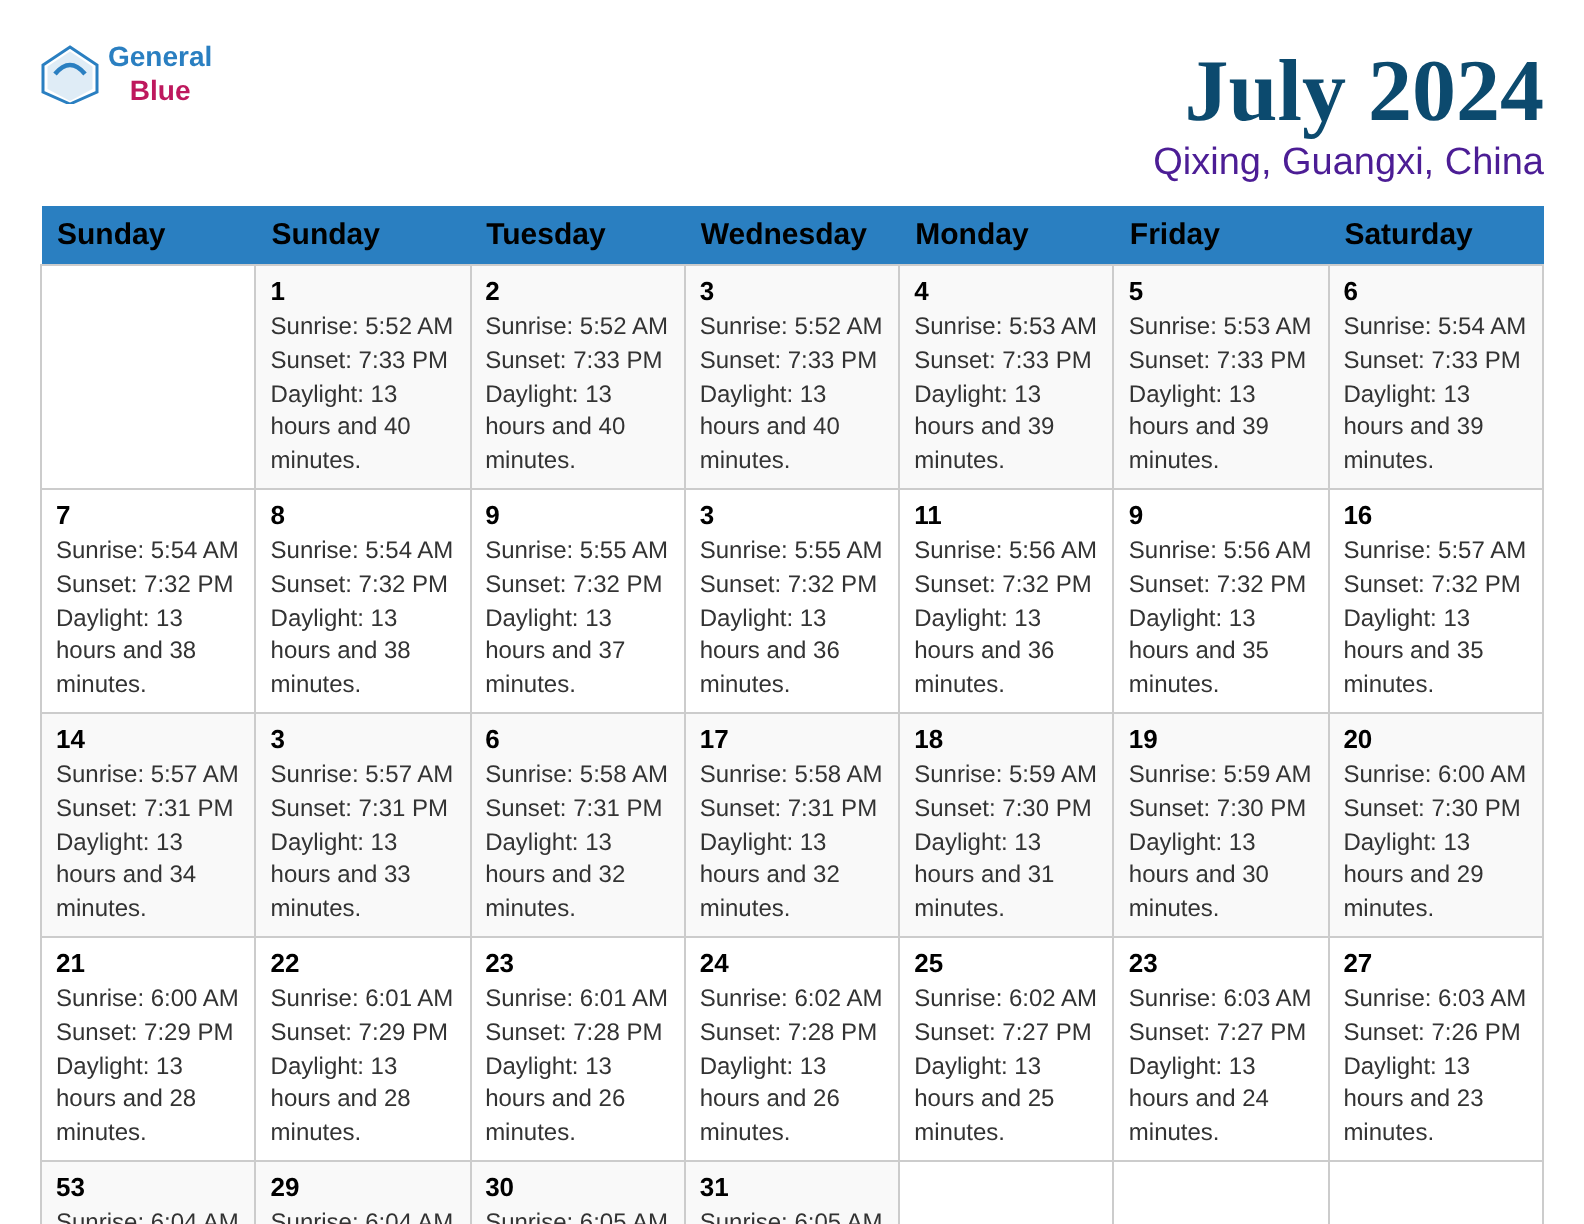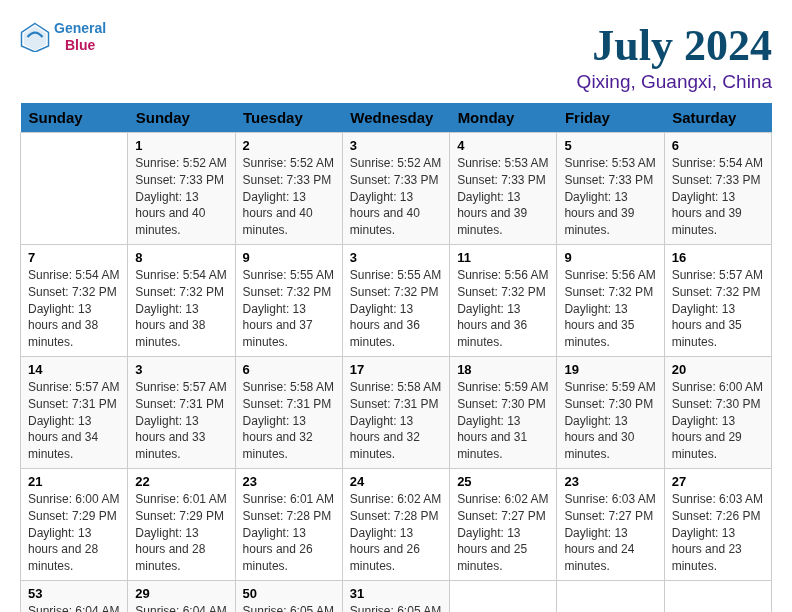--- a/index.html
+++ b/index.html
@@ -243,21 +243,21 @@
       <tr>
         <td>
           <span class="day-num">53</span>
           <div class="day-info">Sunrise: 6:04 AM<br>Sunset: 7:26 PM<br>Daylight: 13 hours and 22 minutes.</div>
         </td>
         <td>
           <span class="day-num">29</span>
           <div class="day-info">Sunrise: 6:04 AM<br>Sunset: 7:25 PM<br>Daylight: 13 hours and 21 minutes.</div>
         </td>
         <td>
-          <span class="day-num">50</span>
+          <span class="day-num">30</span>
           <div class="day-info">Sunrise: 6:05 AM<br>Sunset: 7:25 PM<br>Daylight: 13 hours and 20 minutes.</div>
         </td>
         <td>
           <span class="day-num">31</span>
           <div class="day-info">Sunrise: 6:05 AM<br>Sunset: 7:24 PM<br>Daylight: 13 hours and 19 minutes.</div>
         </td>
         <td class="empty-cell"></td>
         <td class="empty-cell"></td>
         <td class="empty-cell"></td>
       </tr>

